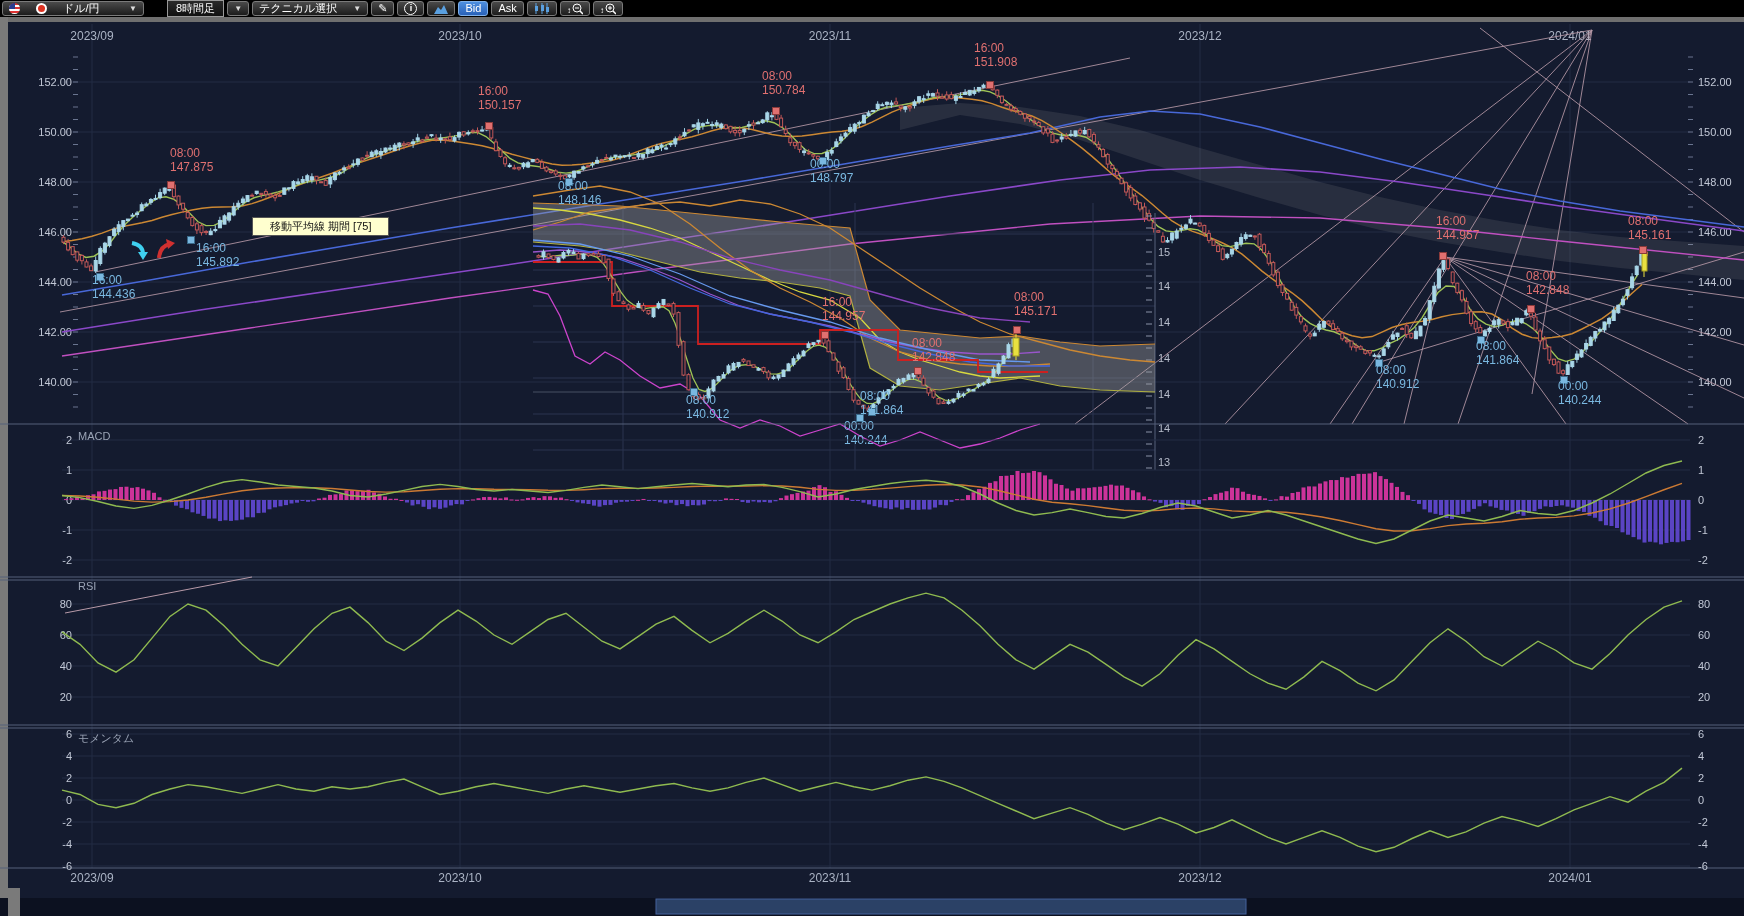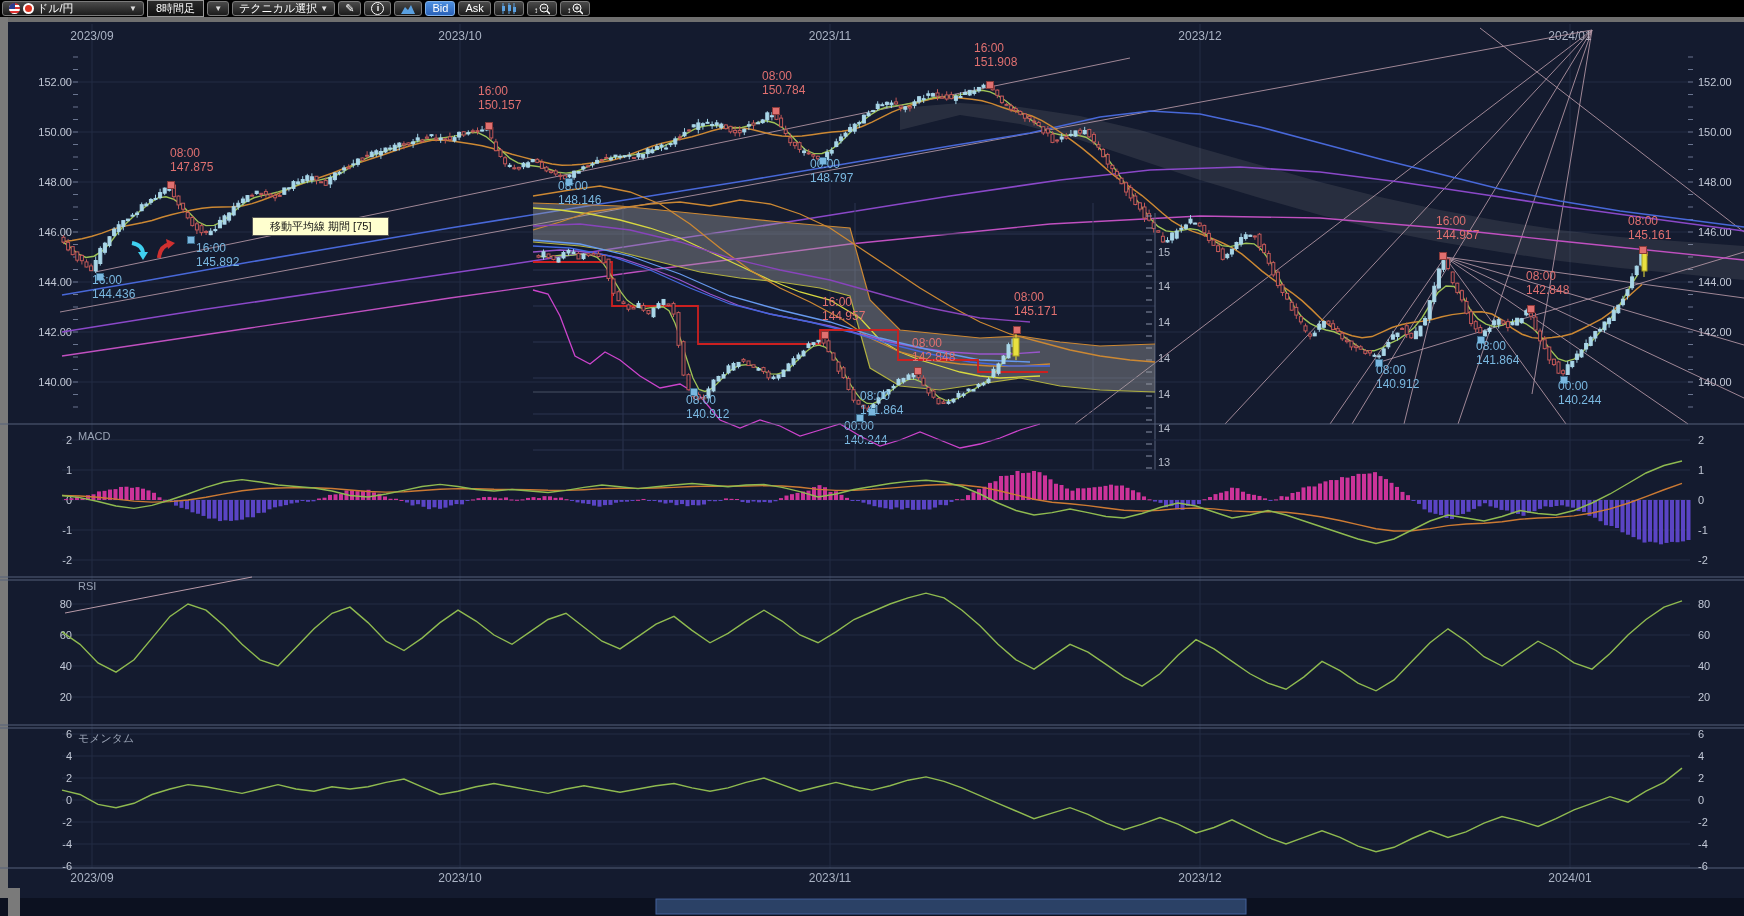--- a/index.html
+++ b/index.html
@@ -1,33 +1,33 @@
 <!DOCTYPE html>
 <html><head>
 <meta charset="utf-8">
 <style>
   html,body{margin:0;padding:0;background:#0a0f1d;}
   #app{position:relative;width:1744px;height:916px;background:#131a2c;overflow:hidden;
        font-family:"Liberation Sans",sans-serif;}
   
   #toolbar{position:absolute;left:0;top:0;width:1744px;height:17px;background:#000;
            display:flex;align-items:center;gap:3px;padding-left:2px;z-index:30;}
-  .tbtn{height:15px;display:inline-flex;align-items:center;gap:3px;padding:0 6px;
+  .tbtn{height:15px;display:inline-flex;align-items:center;gap:16px;padding:0 6px;
         background:linear-gradient(#4a4a4a,#1c1c1c);border:1px solid #7a7a7a;border-radius:3px;
         color:#fff;font-size:11px;line-height:13px;box-sizing:border-box;cursor:default;white-space:nowrap;}
   .tbtn.blue{background:linear-gradient(#4d8fe0,#2a62b8);border-color:#7fb0e8;}
   .pairbox{width:142px;justify-content:flex-start;}
   .pairbox .arr{margin-left:auto;}
   .flag{width:11px;height:11px;border-radius:50%;display:inline-block;position:relative;overflow:hidden;flex:0 0 auto;}
   .flag.us{background:repeating-linear-gradient(#d33 0 2px,#fff 2px 4px);}
   .flag.us:after{content:"";position:absolute;left:0;top:0;width:6px;height:6px;background:#2a3d8f;}
   .flag.jp{background:#fff;}
   .flag.jp:after{content:"";position:absolute;left:2px;top:2px;width:7px;height:7px;border-radius:50%;background:#d32;}
   .tfbox{height:15px;padding:0 8px;background:linear-gradient(#2a2a2a,#111);border:1px solid #999;
-         color:#fff;font-size:11px;display:inline-flex;align-items:center;}
+         color:#fff;font-size:11px;display:inline-flex;align-items:center;margin-left:20px;}
   .arr{font-size:8px;color:#ddd;}
   .icon-i{width:11px;height:11px;border:1px solid #fff;border-radius:50%;font-size:9px;font-weight:bold;
           display:inline-flex;align-items:center;justify-content:center;color:#fff;}
   
   #tooltip{position:absolute;left:252px;top:217px;background:#ffffcf;border:1px solid #555;
            color:#111;font-size:11px;padding:1px 17px;z-index:20;white-space:nowrap;}
   svg text{font-family:"Liberation Sans",sans-serif;}
 </style>
 </head>
 <body>

